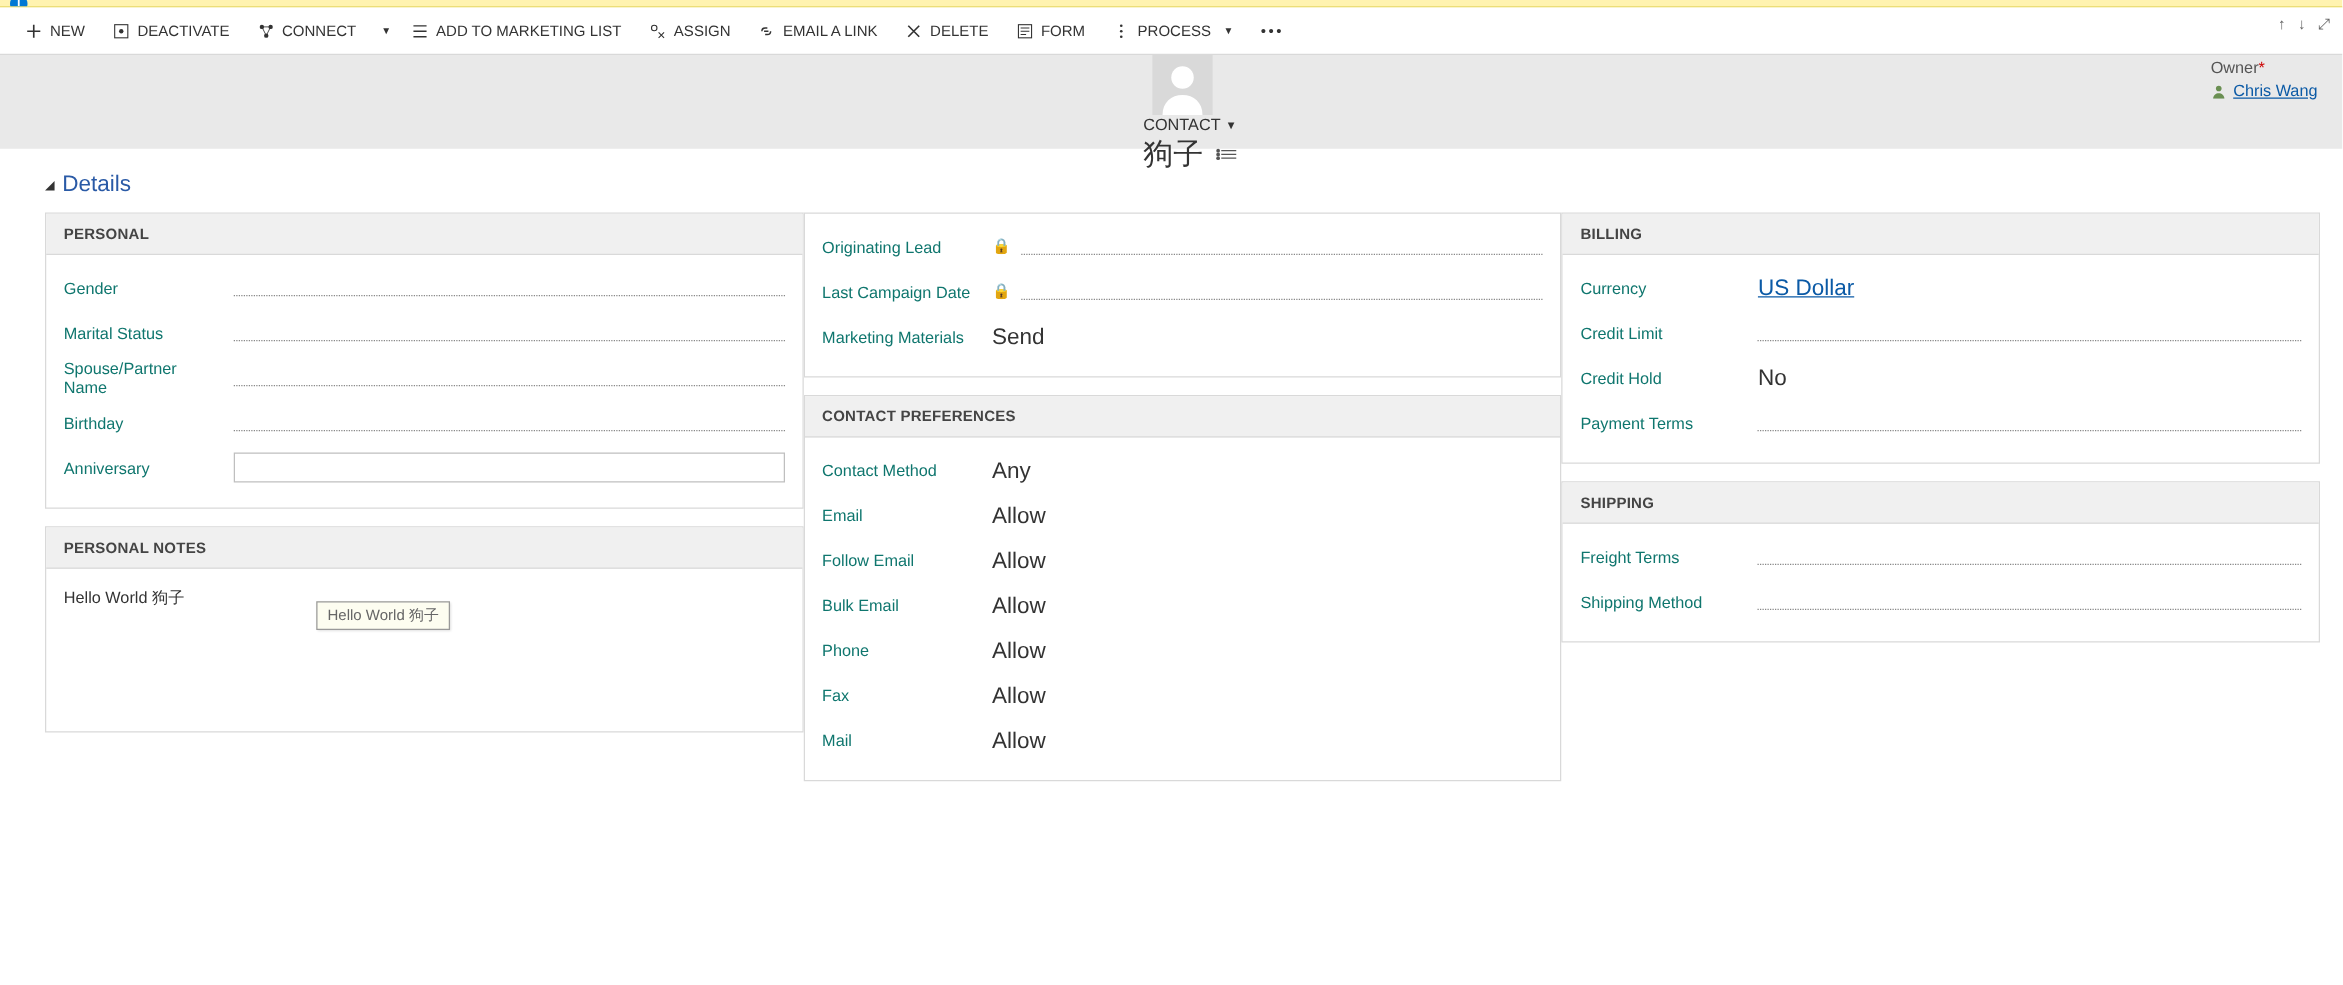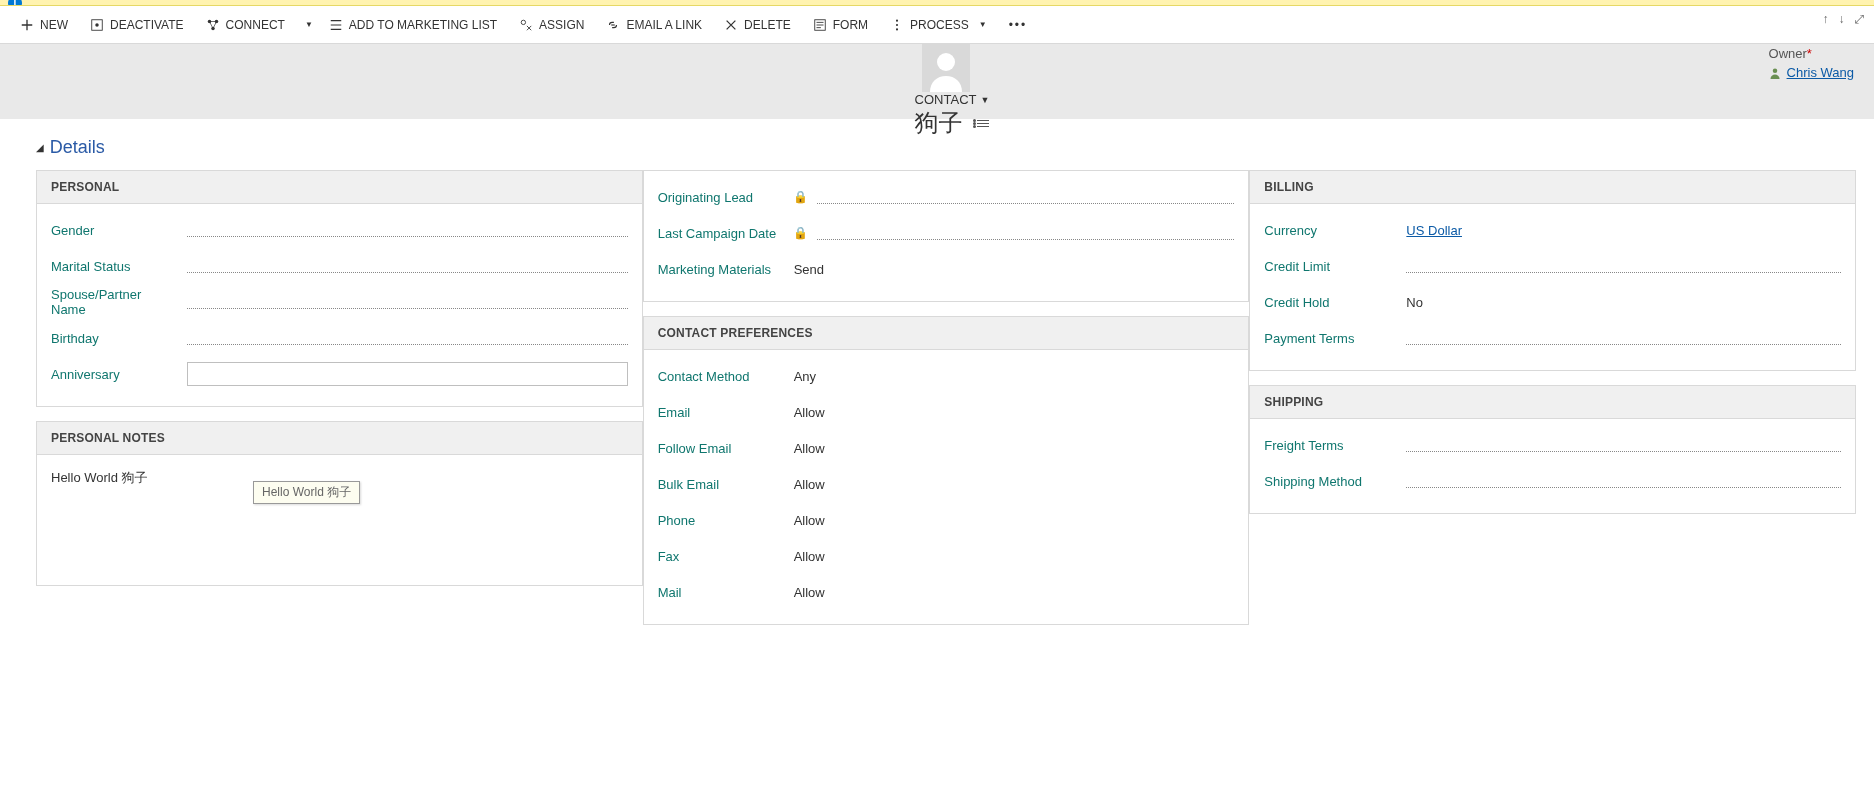--- a/index.html
+++ b/index.html
@@ -38,21 +38,21 @@
   .cols { display:flex; align-items:flex-start;}
   .col { flex:1 1 0; min-width:0; }
 
   .panel { border:1px solid #d9d9d9; margin-bottom:14px; background:#fff;}
   .panel-head { background:#f0f0f0; border-bottom:1px solid #d9d9d9; padding:9px 14px; font-size:12px; font-weight:600; color:#444; letter-spacing:.2px;}
   .panel-body { padding:8px 14px 14px 14px;}
 
   .field-row { display:flex; align-items:center; height:36px; gap:10px;}
   .field-lbl { flex:0 0 126px; color:#0f766e; font-size:13px; font-weight:400;}
   .field-lbl.wide { flex:0 0 132px; }
-  .field-val { flex:1 1 auto; color:#333; font-size:13px;}
+  .field-val { flex:1 1 auto; color:#333; font-size:18px;}
   .dots { flex:1 1 auto; height:14px; border-bottom:1px dotted #888;}
   .lock-dots { display:flex; align-items:center; gap:8px; flex:1 1 auto;}
   .lock-icon { color:#777; font-size:12px;}
   .input-box { flex:1 1 auto; height:24px; border:1px solid #bfbfbf; background:#fff;}
 
   .notes-body { padding:14px 14px 70px 14px; font-size:13px; color:#333; position:relative; min-height:130px;}
   .tooltip { position:absolute; left:216px; top:26px; background:#fdfdf0; border:1px solid #999; padding:2px 8px; font-size:12px; color:#666; box-shadow:1px 1px 2px rgba(0,0,0,.15);}
   .three-lines { display:inline-flex; flex-direction:column; gap:2px; margin-left:4px;}
   .three-lines span { display:block; width:12px; height:1px; background:#555; position:relative;}
   .three-lines span::before{content:""; position:absolute; left:-4px; top:-1px; width:3px; height:3px; background:#555; border-radius:50%;}

